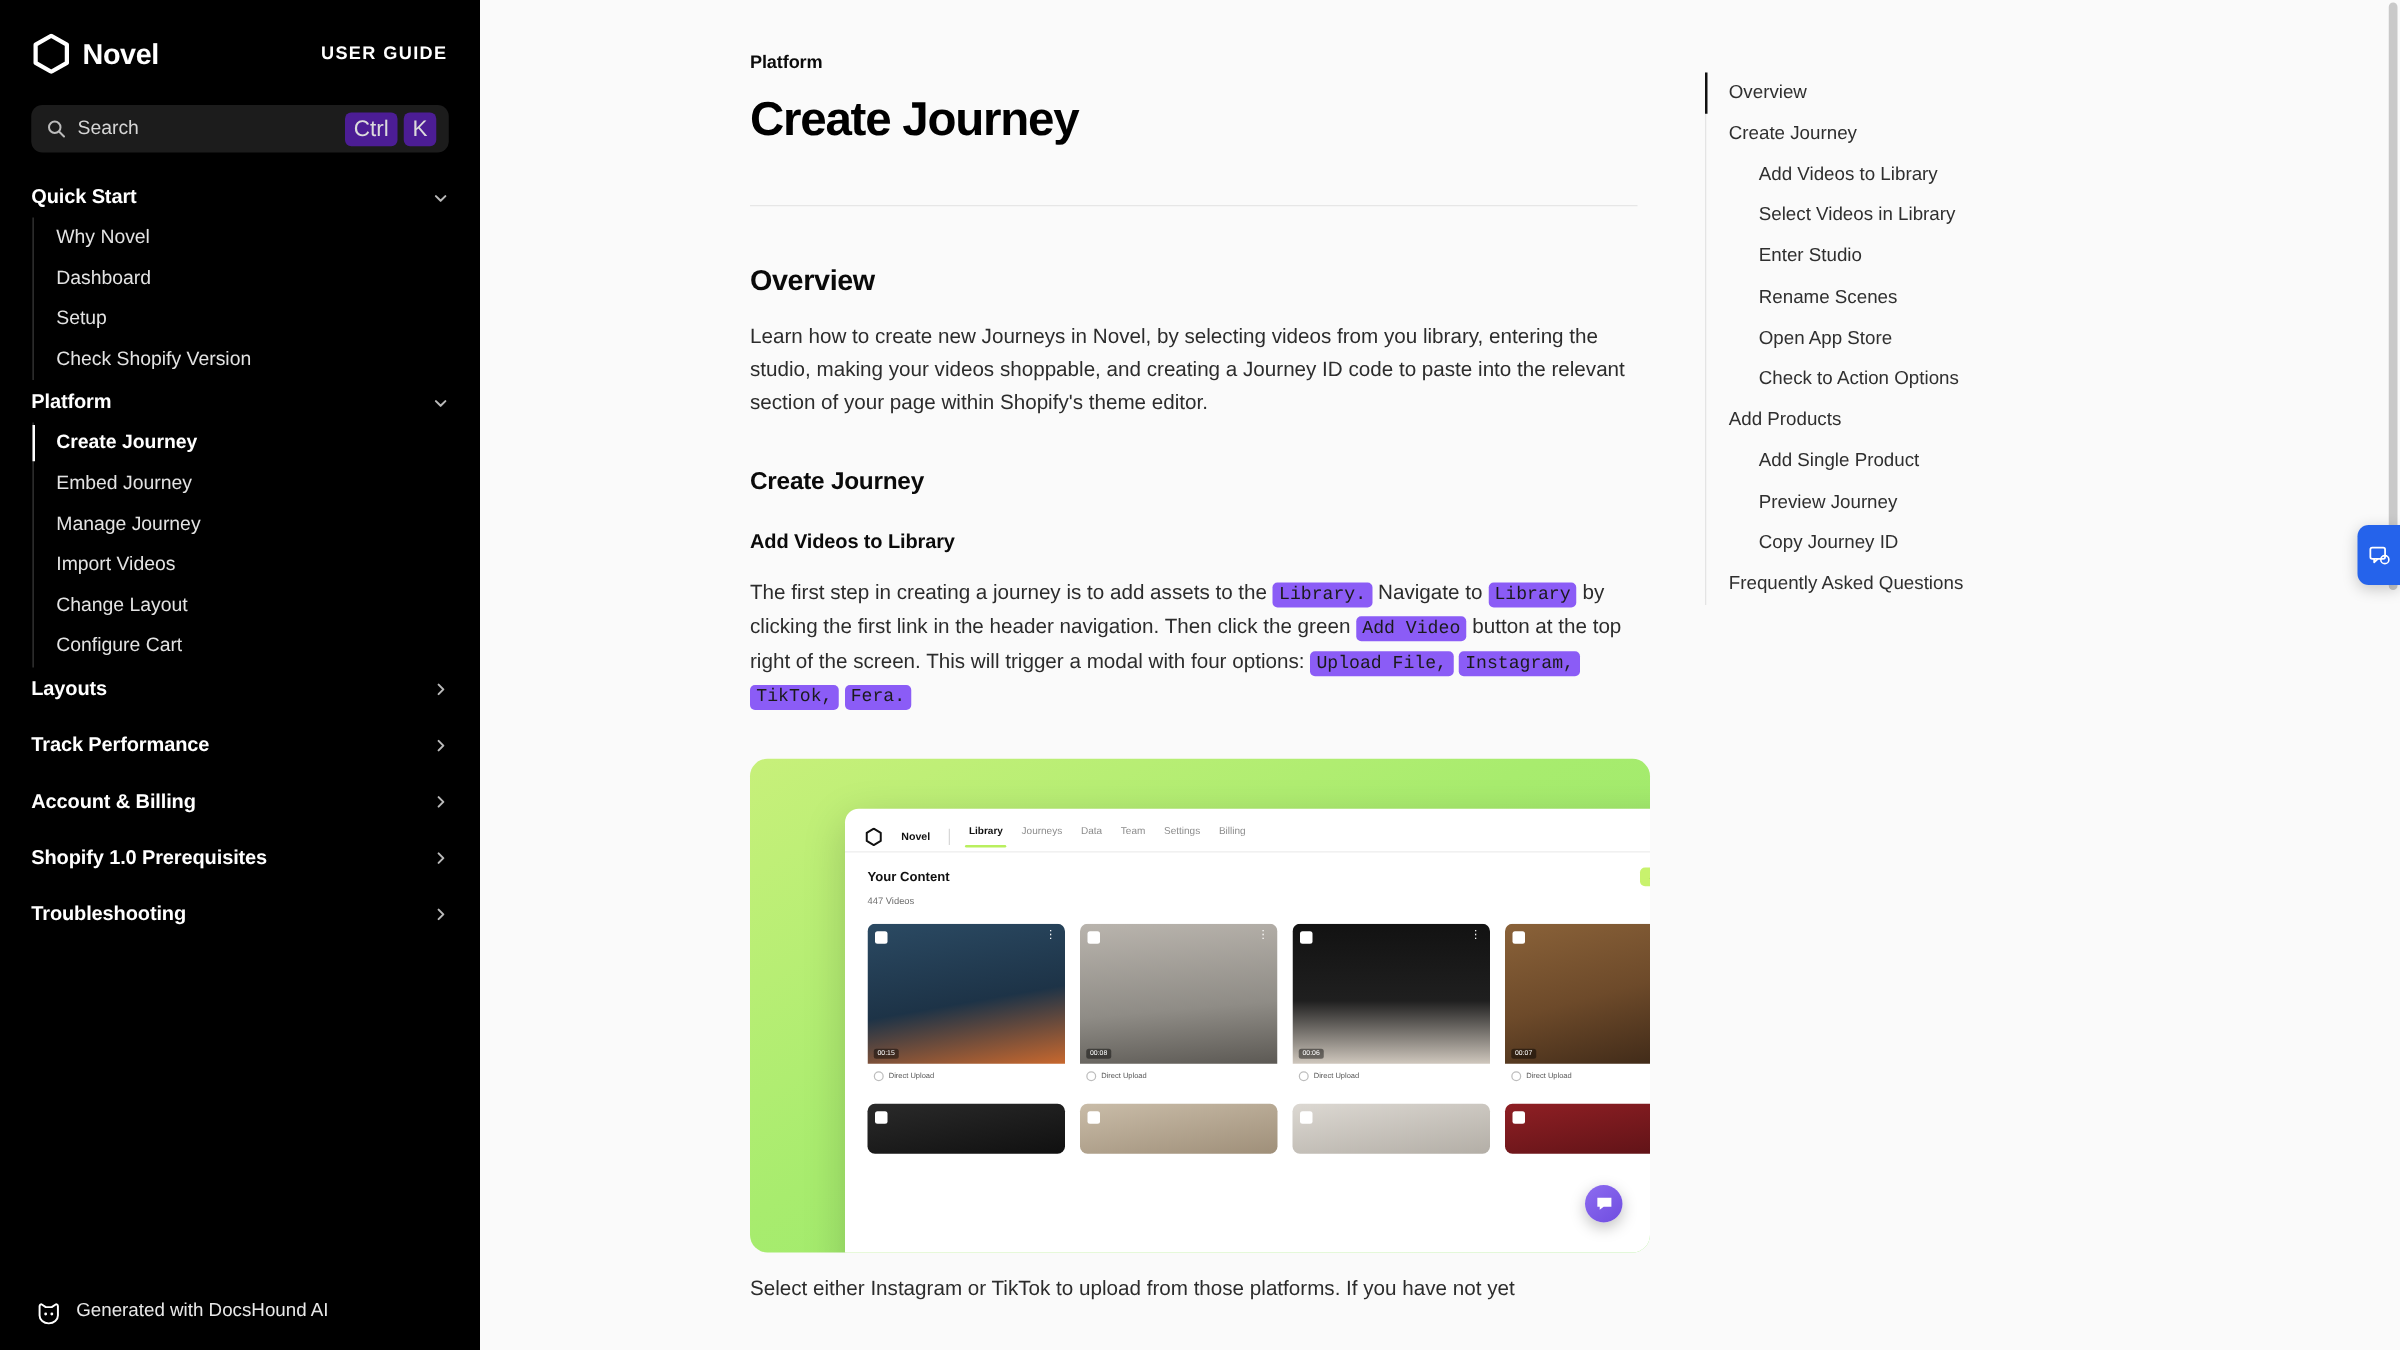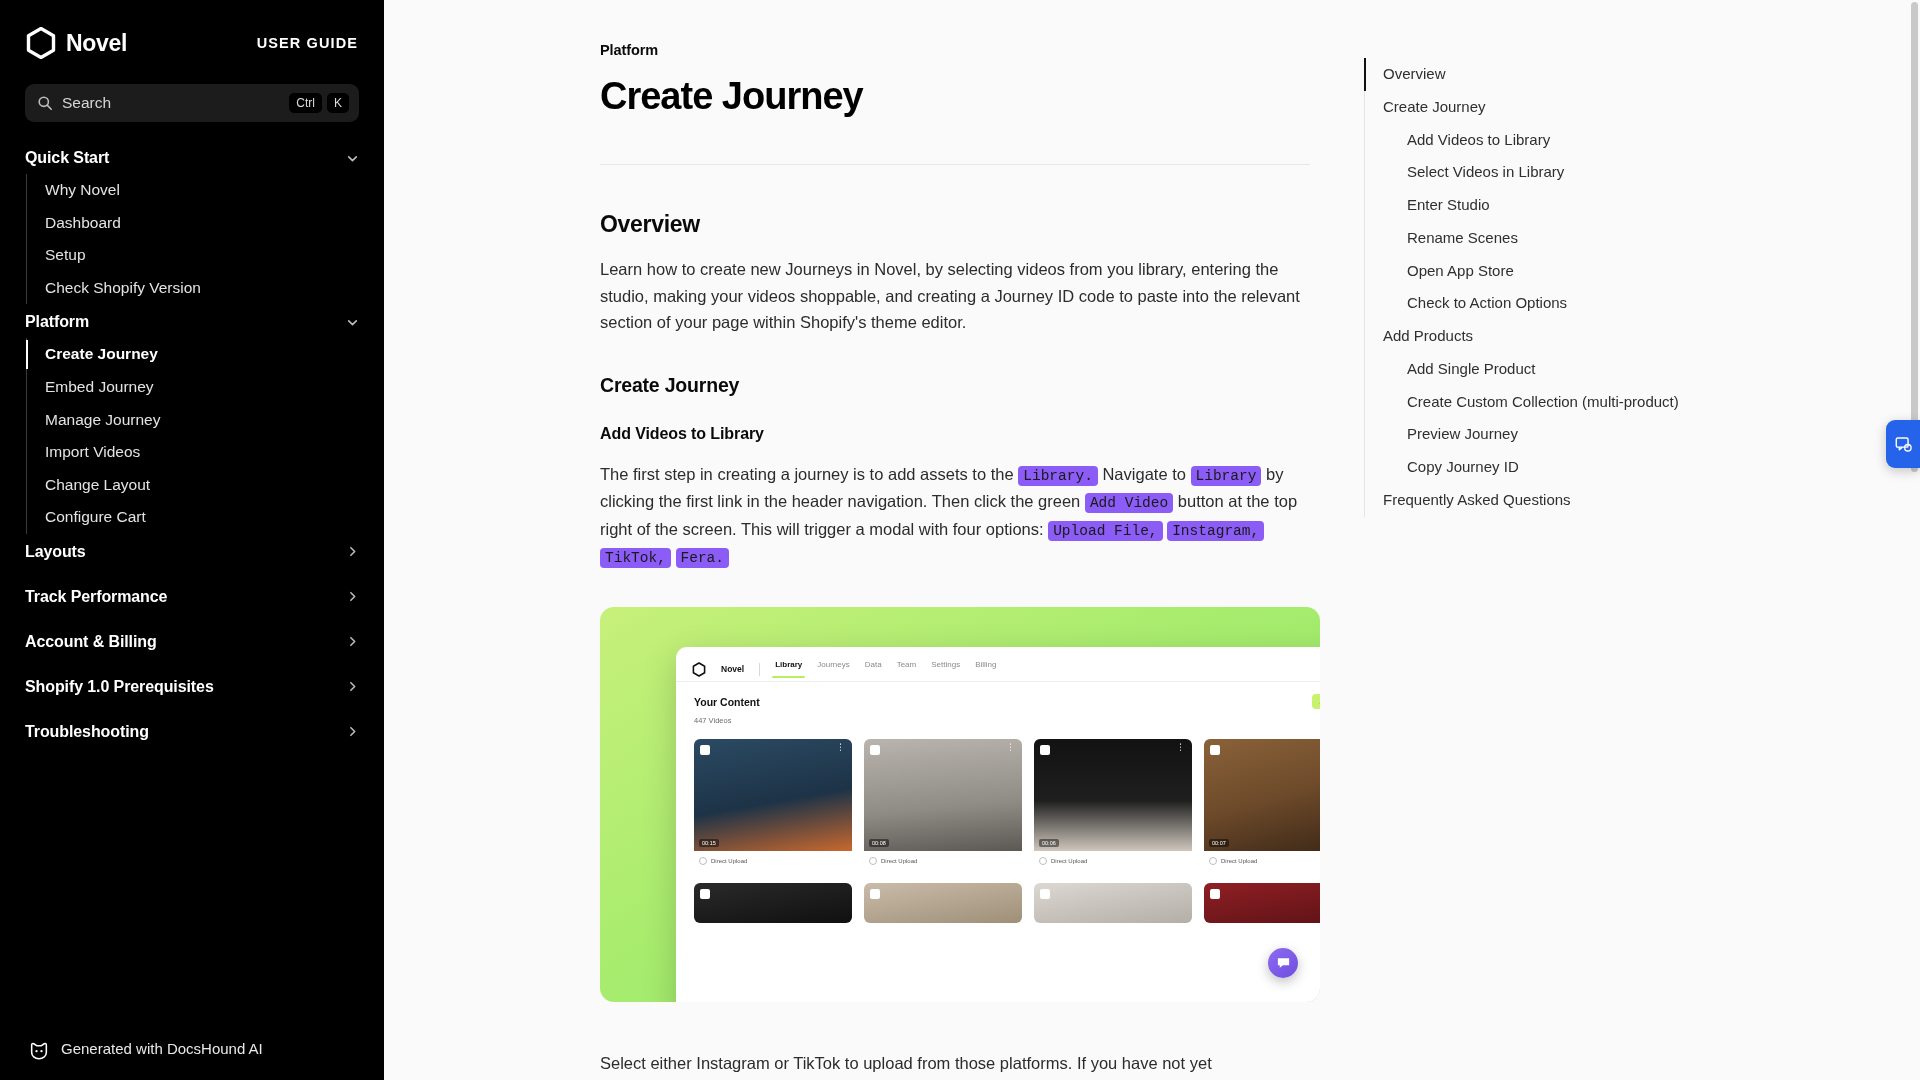--- a/index.html
+++ b/index.html
@@ -32,22 +32,22 @@
   .search-box {
     margin: 22px 25px 14px 25px;
     height: 38px; background: #1c1c1c; border-radius: 9px;
     display: flex; align-items: center; padding: 0 10px 0 12px;
     gap: 9px; cursor: text;
   }
   .search-ico { width: 16px; height: 16px; flex: 0 0 16px; opacity: .85; }
   .search-label { flex: 1; font-size: 15.5px; color: #d6d6d6; }
   .kbd-wrap { display: flex; gap: 5px; }
   .kbd {
-    background: #000000; color: #dcdcdc; border-radius: 5px;
-    font-size: 12px; padding: 3px 7px; min-width: 22px; text-align: center;
+    background: #4c1d95; color: #dcdcdc; border-radius: 5px;
+    font-size: 18px; padding: 3px 7px; min-width: 22px; text-align: center;
     font-family: "Liberation Sans", sans-serif;
   }
 
   .nav { margin-top: 20px; padding: 0 25px; }
   .nav-group { margin-bottom: 2px; }
   .group-head {
     display: flex; align-items: center; justify-content: space-between;
     padding: 7px 0 7px 0; cursor: pointer;
   }
   .group-title { font-size: 16px; font-weight: 700; color: #ffffff; letter-spacing: -0.1px; }
@@ -156,21 +156,21 @@
   .s-foot span { font-size: 6px; color: #575757; }
   .s-ring { width: 8px; height: 8px; border: 1px solid #bdbdbd; border-radius: 50%; }
   .s-grid2 { display: grid; grid-template-columns: repeat(4, 1fr); gap: 12px; margin-top: 12px; }
   .s-tile2 { height: 40px; border-radius: 6px; position: relative; overflow: hidden; }
   .s-bubble {
     position: absolute; right: 22px; bottom: 24px; width: 30px; height: 30px;
     border-radius: 50%; background: linear-gradient(140deg,#8d6cf0,#6f4de0);
     display: flex; align-items: center; justify-content: center;
     box-shadow: 0 4px 12px rgba(0,0,0,.25);
   }
-  .after-shot { font-size: 16.5px; line-height: 1.62; color: #2c2c2c; margin-top: 48px; }
+  .after-shot { font-size: 16.5px; line-height: 1.62; color: #2c2c2c; margin-top: 16px; }
 
   
   .toc-col { flex: 1 1 auto; padding: 40px 0 0 20px; }
   .toc-head { display: flex; align-items: center; gap: 10px; }
   .toc-lines { width: 15px; height: 11px; flex: 0 0 15px; }
   .toc-title { font-size: 15px; color: #5f5f5f; }
   .toc-list { margin-top: 18px; border-left: 1px solid #e4e4e4; position: relative; }
   .toc-item {
     display: block; font-size: 15px; color: #2f2f2f;
     padding: 7px 0 7px 18px; position: relative; cursor: pointer; line-height: 1.25;
@@ -438,21 +438,20 @@
           <a class="toc-item active">Overview</a>
           <a class="toc-item">Create Journey</a>
           <a class="toc-item lvl2">Add Videos to Library</a>
           <a class="toc-item lvl2">Select Videos in Library</a>
           <a class="toc-item lvl2">Enter Studio</a>
           <a class="toc-item lvl2">Rename Scenes</a>
           <a class="toc-item lvl2">Open App Store</a>
           <a class="toc-item lvl2">Check to Action Options</a>
           <a class="toc-item">Add Products</a>
           <a class="toc-item lvl2">Add Single Product</a>
-          <a class="toc-item lvl2">Create Custom Collection (multi-product)</a>
           <a class="toc-item lvl2">Preview Journey</a>
           <a class="toc-item lvl2">Copy Journey ID</a>
           <a class="toc-item">Frequently Asked Questions</a>
         </div>
       </div>
     </div>
 
     <div class="vscroll"></div>
 
     <div class="chat-widget">

